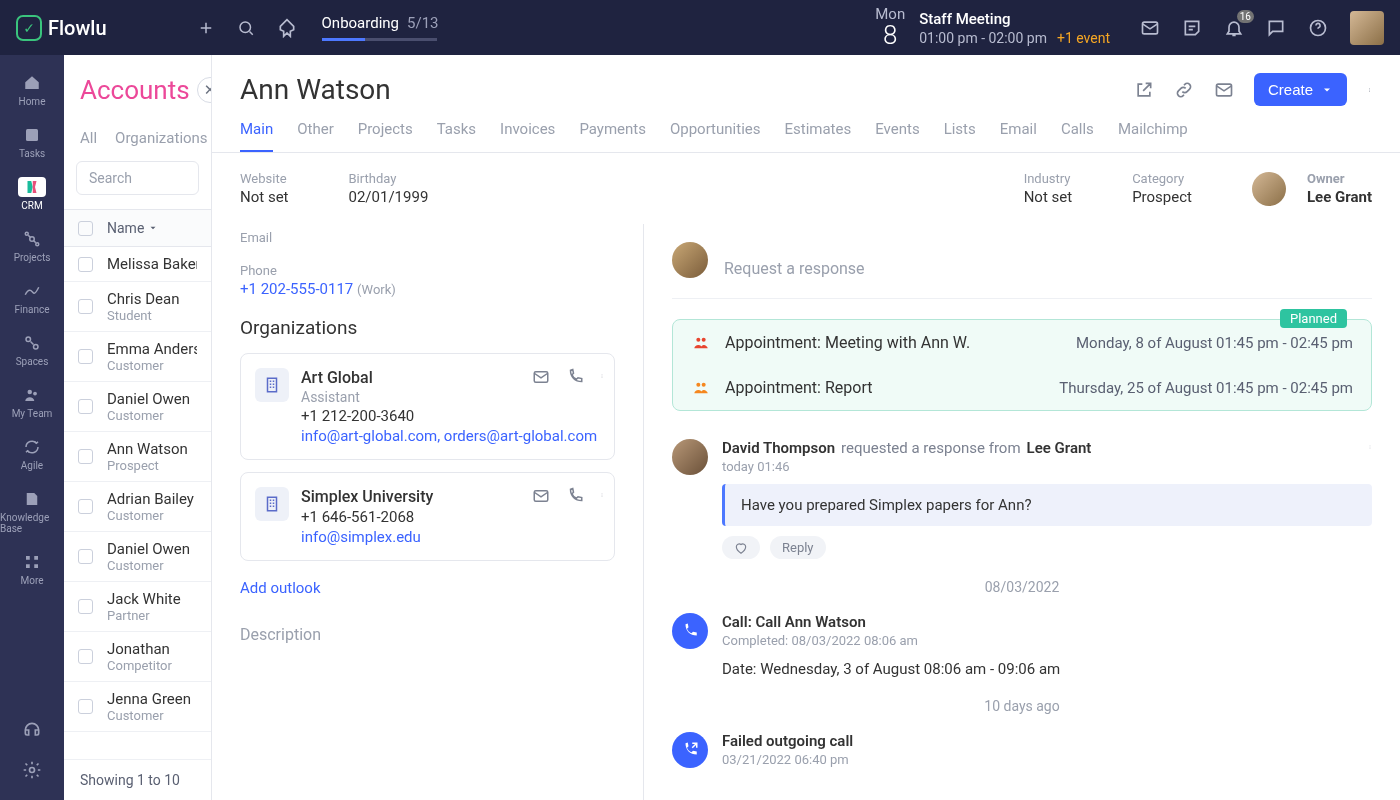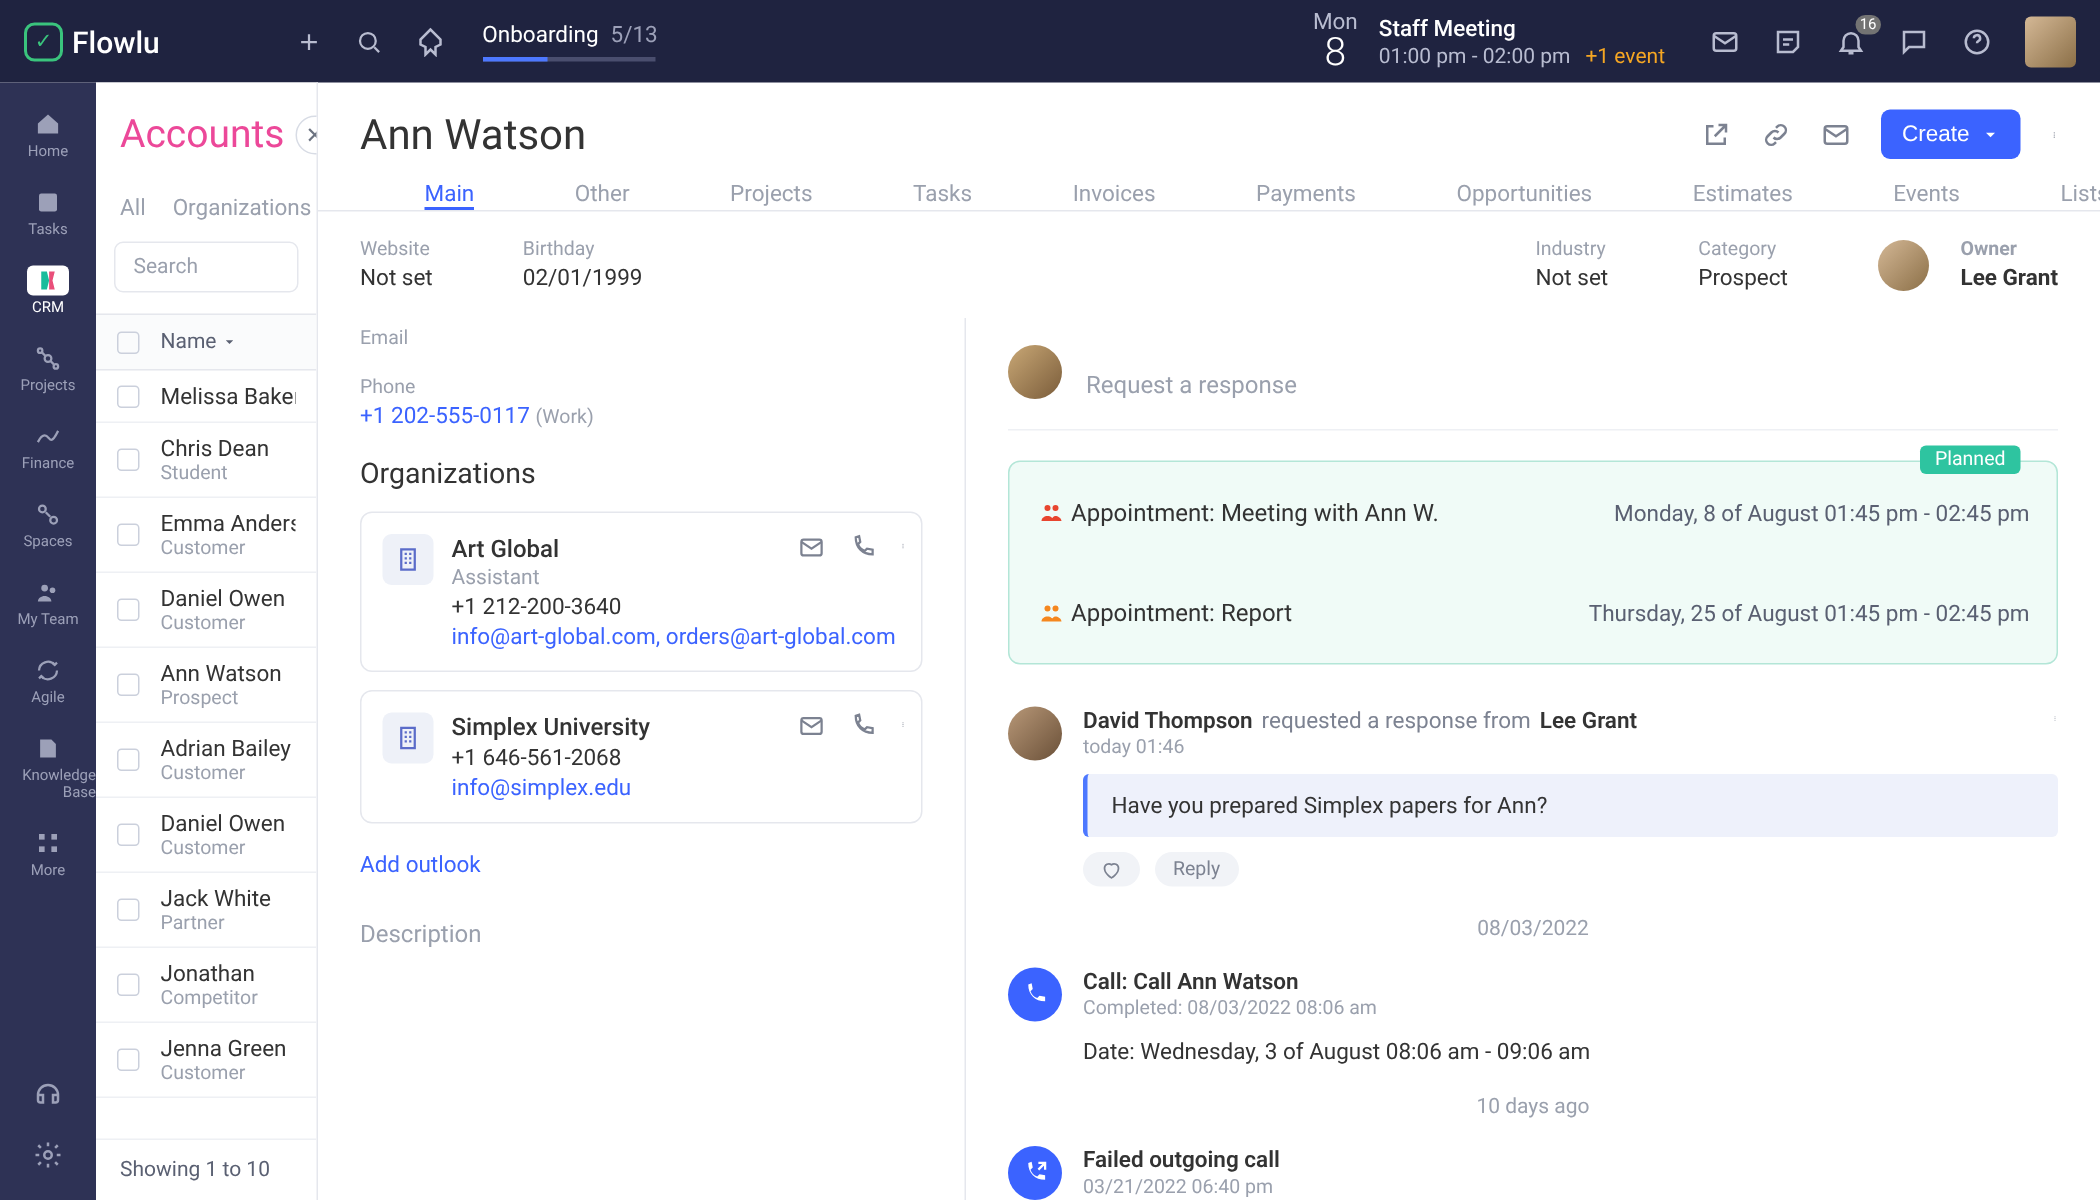--- a/index.html
+++ b/index.html
@@ -23,21 +23,21 @@
 .event-col { display: flex; flex-direction: column; gap: 2px; }
 .event-title { font-size: 15px; font-weight: 500; }
 .event-time-row { display: flex; gap: 10px; font-size: 14px; color: #b8bcd0; }
 .event-more { color: #f5a623; }
 .tb-right { display: flex; align-items: center; gap: 22px; margin-left: 30px; color: #b8bcd0; }
 .bell-wrap { position: relative; }
 .badge { position: absolute; top: -8px; right: -10px; background: #737373; color: #fff; border-radius: 10px; font-size: 10px; padding: 1px 3px; }
 .avatar-sm { width: 34px; height: 34px; border-radius: 4px; overflow: hidden; background: linear-gradient(135deg, #d4b896, #8b6f47); }
 .shell { display: flex; height: 745px; }
 .sidebar { width: 64px; background: #2e3255; color: #9ca0b8; display: flex; flex-direction: column; align-items: center; padding-top: 10px; gap: 2px; }
-.sb-item { width: 100%; display: flex; flex-direction: column; align-items: center; gap: 3px; padding: 8px 0; cursor: pointer; font-size: 10px; text-align: right; }
+.sb-item { width: 100%; display: flex; flex-direction: column; align-items: center; gap: 3px; padding: 8px 0; cursor: pointer; font-size: 10px; }
 .sb-item.active { color: #fff; }
 .sb-item.active .sb-ico-box { background: #fff; border-radius: 4px; }
 .sb-ico-box { width: 28px; height: 20px; display: flex; align-items: center; justify-content: center; }
 .sb-ico { width: 18px; height: 18px; }
 .sb-bottom { margin-top: auto; padding-bottom: 20px; display: flex; flex-direction: column; gap: 20px; align-items: center; }
 .list-panel { width: 148px; background: #fff; border-right: 1px solid #e5e7ed; display: flex; flex-direction: column; overflow: hidden; position: relative; }
 .list-header { padding: 20px 16px 10px; }
 .list-title { font-size: 26px; font-weight: 400; color: #ec4899; }
 .list-tabs { display: flex; gap: 18px; padding: 0 16px; color: #9aa0ad; font-size: 15px; margin-top: 14px; }
 .search-box { margin: 14px 12px; border: 1px solid #e5e7ed; border-radius: 6px; padding: 8px 12px; color: #9aa0ad; font-size: 14px; }
@@ -52,21 +52,21 @@
 .list-foot { padding: 12px 16px; font-size: 14px; color: #5a6072; border-top: 1px solid #eef0f4; }
 .close-btn { position: absolute; top: 22px; right: -12px; width: 26px; height: 26px; border-radius: 50%; background: #fff; border: 1px solid #d8dce5; display: flex; align-items: center; justify-content: center; color: #6b7280; z-index: 5; cursor: pointer; font-size: 15px; }
 .detail { flex: 1; display: flex; flex-direction: column; overflow: hidden; }
 .detail-head { padding: 18px 28px 0; }
 .dh-row { display: flex; align-items: center; }
 .dh-title { font-size: 28px; font-weight: 400; color: #333; }
 .dh-actions { margin-left: auto; display: flex; align-items: center; gap: 20px; color: #7c8291; }
 .create-btn { background: #3b63ff; color: #fff; border: none; border-radius: 6px; padding: 8px 14px; font-size: 15px; display: flex; align-items: center; gap: 8px; cursor: pointer; }
 .more-v { cursor: pointer; }
 .dtabs { display: flex; gap: 24px; padding: 14px 28px 0; border-bottom: 1px solid #e5e7ed; color: #9aa0ad; font-size: 15px; }
-.dtab { cursor: pointer; margin-left: 43px; }
+.dtab { padding-bottom: 12px; cursor: pointer; }
 .dtab.active { color: #3b63ff; border-bottom: 2px solid #3b63ff; }
 .info-strip { display: flex; padding: 18px 28px; gap: 60px; align-items: flex-start; }
 .info-block { display: flex; flex-direction: column; gap: 2px; }
 .info-label { font-size: 13px; color: #9aa0ad; }
 .info-val { font-size: 15px; color: #333; }
 .info-spacer { flex: 1; }
 .owner-block { display: flex; align-items: center; gap: 21px; font-weight: bold; }
 .owner-av { width: 34px; height: 34px; border-radius: 50%; background: linear-gradient(135deg, #d4b896, #8b6f47); }
 .cols { display: flex; flex: 1; overflow: hidden; }
 .colL { width: 432px; padding: 6px 28px 20px; border-right: 1px solid #e5e7ed; overflow-y: auto; }
@@ -83,21 +83,21 @@
 .org-name { font-size: 16px; font-weight: 500; color: #333; }
 .org-role { font-size: 14px; color: #9aa0ad; }
 .org-actions { position: absolute; top: 14px; right: 10px; display: flex; gap: 16px; color: #7c8291; }
 .add-rel { color: #3b63ff; font-size: 15px; cursor: pointer; margin-top: 6px; display: inline-block; }
 .desc-h { font-size: 16px; color: #9aa0ad; margin-top: 28px; }
 .req-row { display: flex; align-items: flex-end; gap: 16px; padding-bottom: 20px; border-bottom: 1px solid #eef0f4; margin-bottom: 20px; }
 .req-av { width: 36px; height: 36px; border-radius: 50%; background: linear-gradient(135deg, #c9a876, #7a5c3a); }
 .req-text { color: #9aa0ad; font-size: 16px; }
 .planned-block { border: 1px solid #b3e6d7; background: #f0fbf7; border-radius: 8px; position: relative; margin-bottom: 28px; }
 .planned-badge { position: absolute; top: -11px; right: 24px; background: #2ec4a0; color: #fff; font-size: 13px; padding: 2px 10px; border-radius: 4px; }
-.appt { display: flex; align-items: center; padding: 24px 18px; gap: 3px; }
+.appt { display: flex; align-items: center; padding: 13px 18px; gap: 14px; }
 .appt:first-of-type { border-bottom: 1px solid #cde9df; }
 .appt-ico { color: #e8452f; display: flex; }
 .appt-ico.orange { color: #f5871f; }
 .appt-title { font-size: 16px; color: #333; }
 .appt-time { margin-left: auto; font-size: 15px; color: #5a6072; }
 .feed-item { display: flex; gap: 14px; margin-bottom: 20px; }
 .feed-av { width: 36px; height: 36px; border-radius: 50%; flex-shrink: 0; }
 .feed-av.person { background: linear-gradient(135deg, #b89878, #6a5038); }
 .feed-av.blue { background: #3b63ff; display: flex; align-items: center; justify-content: center; color: #fff; }
 .feed-body { flex: 1; }

